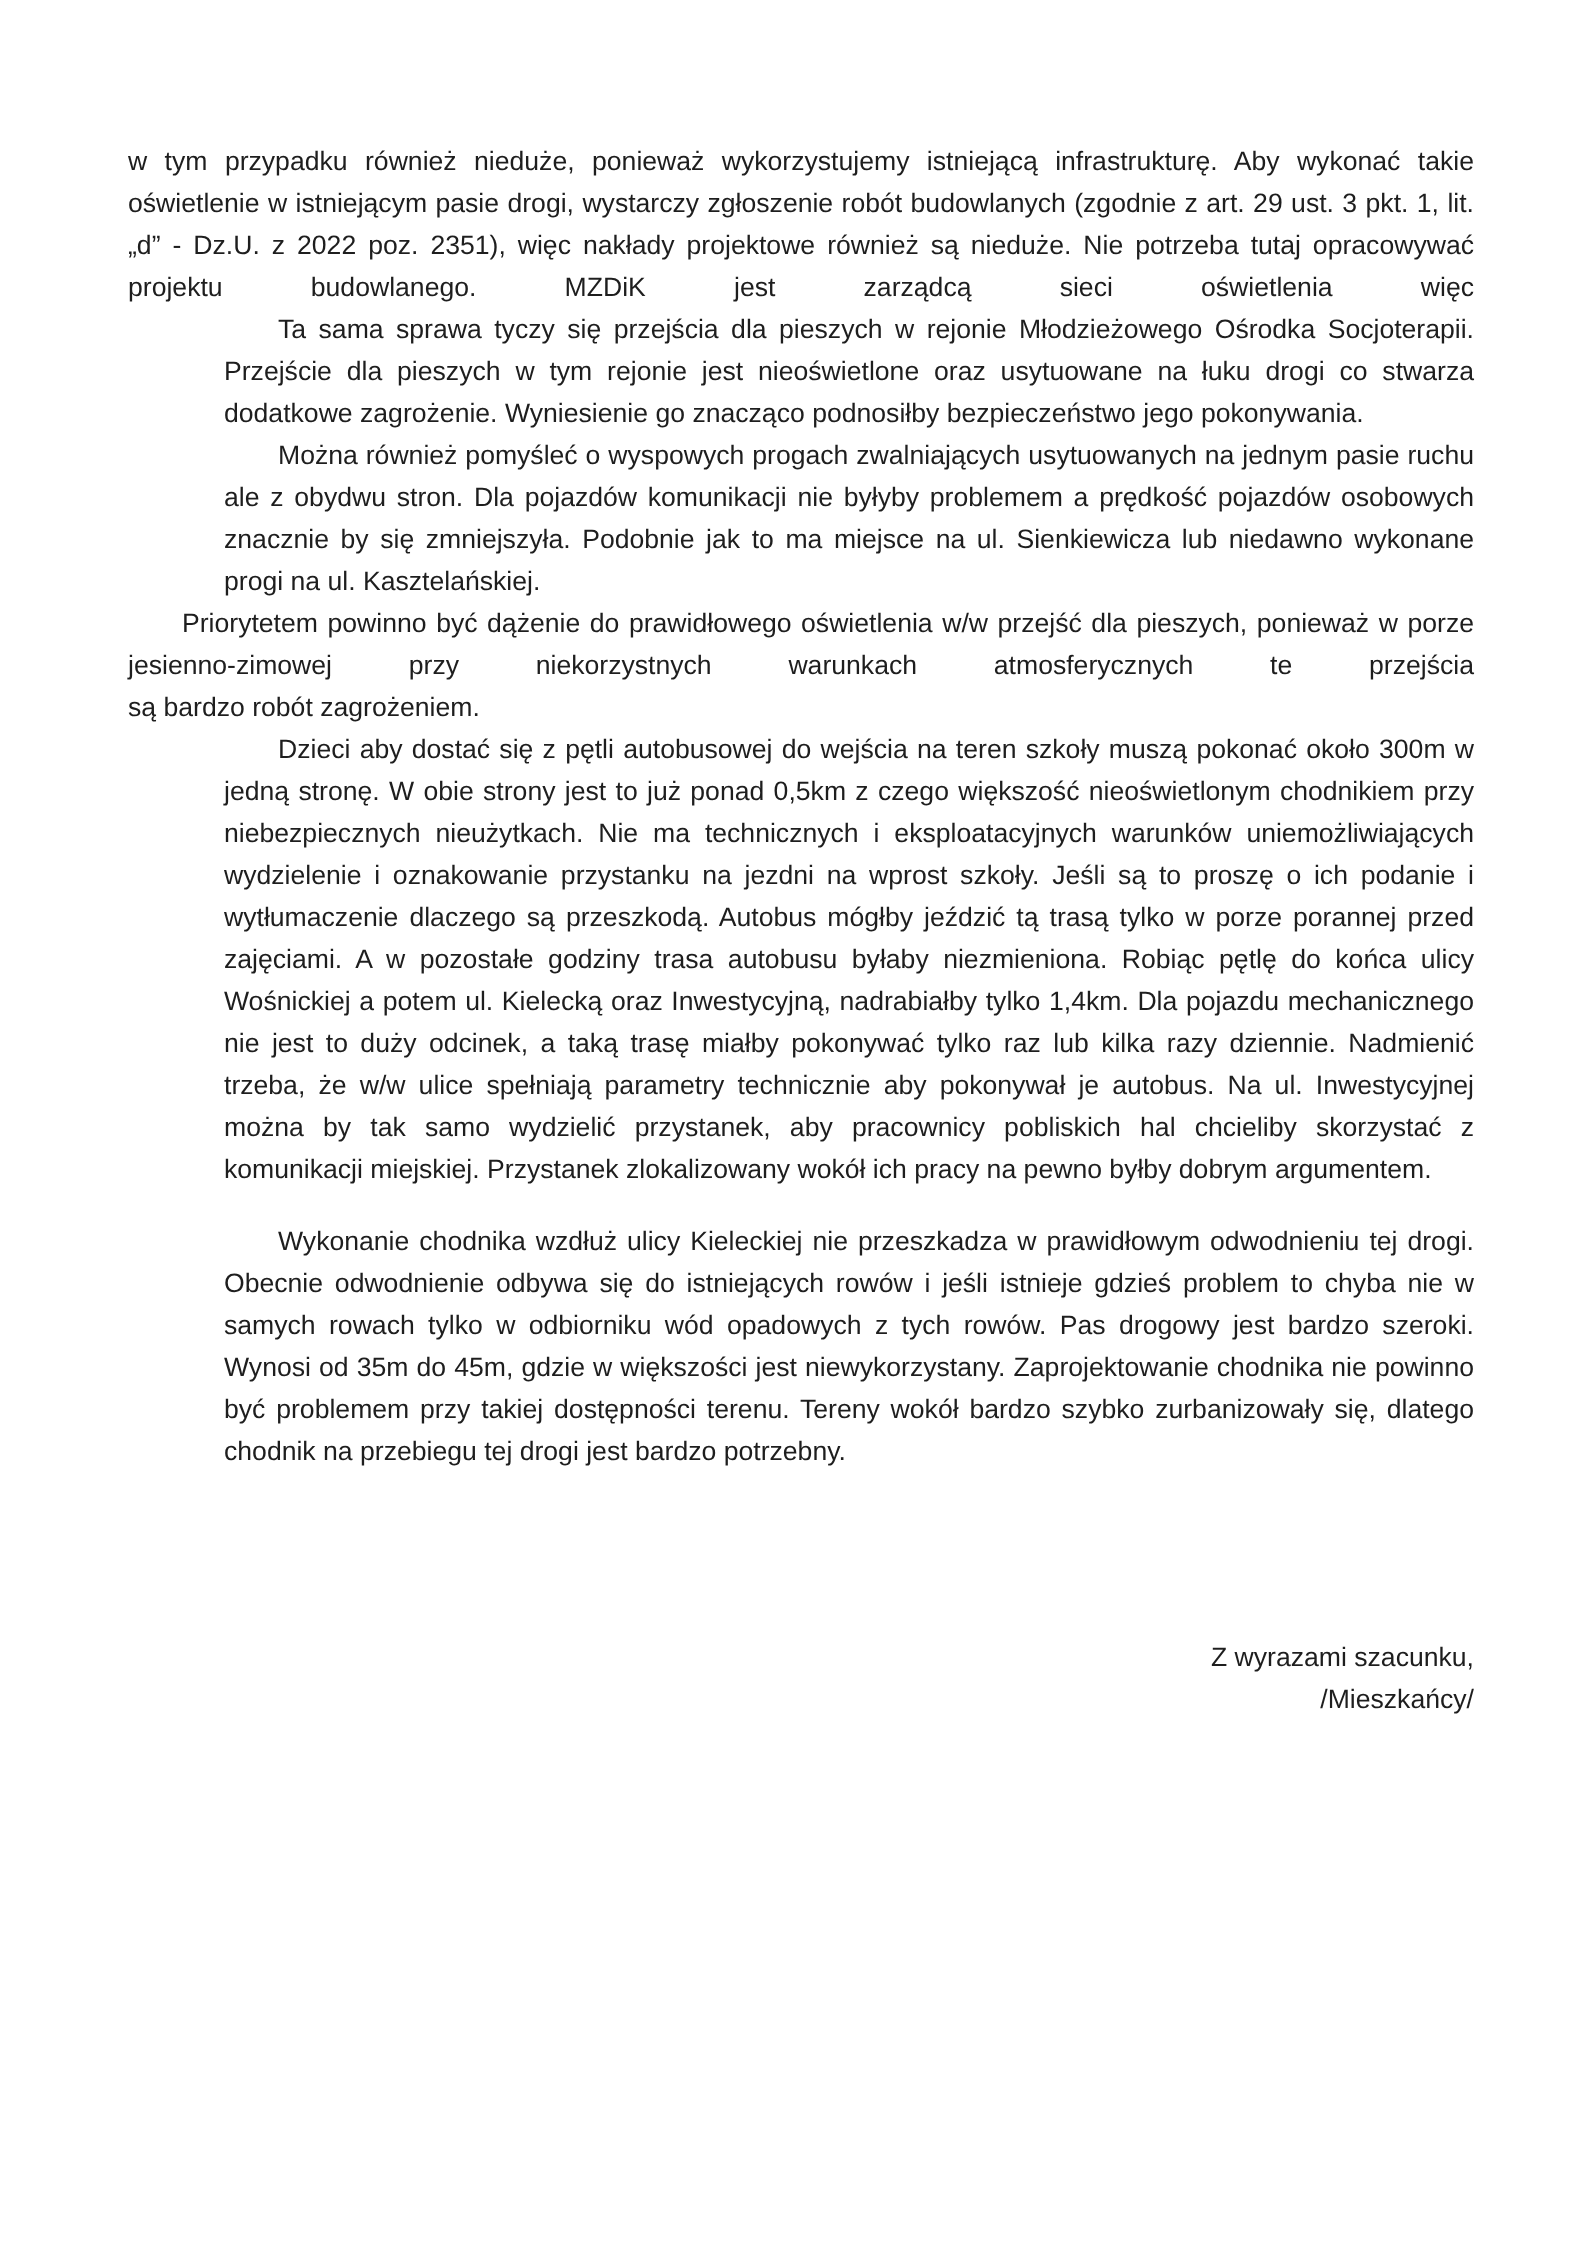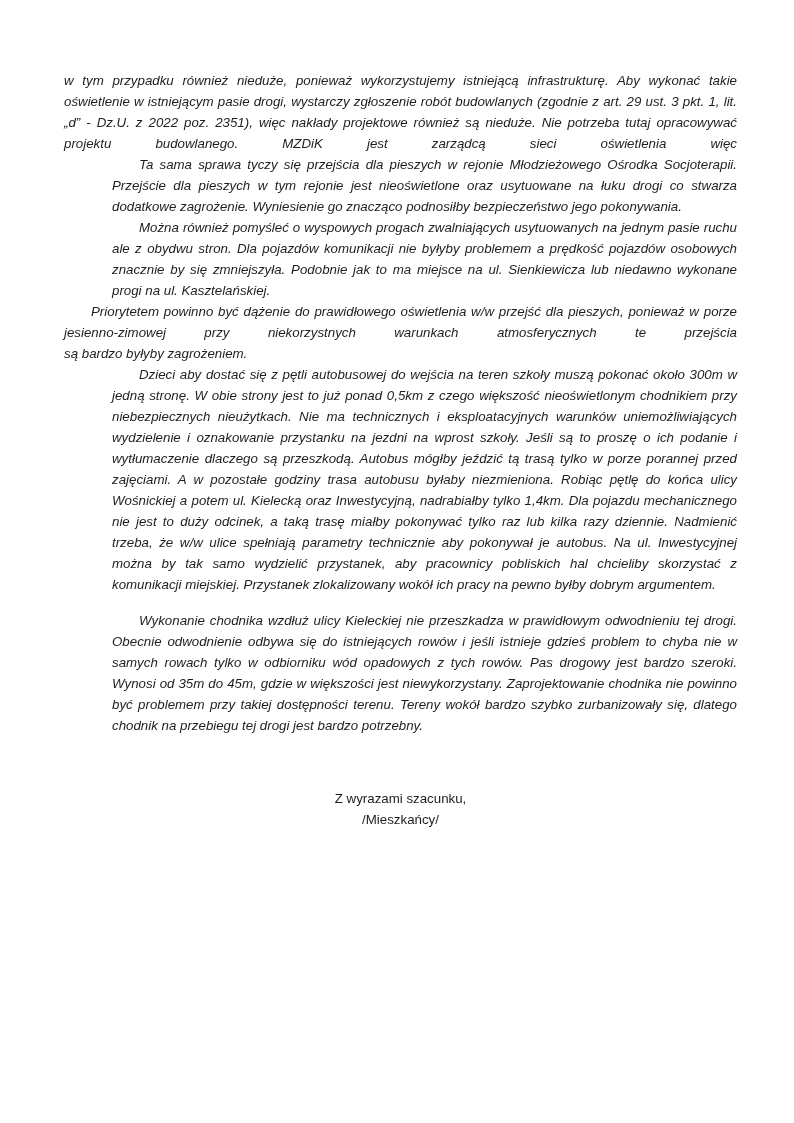--- a/index.html
+++ b/index.html
@@ -20,60 +20,59 @@
     padding: 70px 57px 0 64px;
     font-family: "Liberation Sans", sans-serif;
     font-size: 13.3px;
     line-height: 21px;
     color: #1e1e1e;
   }
   .para {
     margin: 0;
     text-align: justify;
     hyphens: none;
-    font-style: italic;
   }
   .indent {
     text-indent: 27px;
     margin-left: 48px;
   }
   .block {
     display: block;
   }
   .just-last {
     text-align: justify;
     text-align-last: justify;
   }
   .indent-first {
     text-indent: 27px;
   }
   .gap-top {
     margin-top: 15px;
   }
   .closing {
-    margin-top: 52px;
-    text-align: center;
+    margin-top: 82px;
+    text-align: right;
   }
 </style>
 </head>
 <body>
 
 <div class="page">
 
   <p class="para">
     <span class="block just-last">w tym przypadku również nieduże, ponieważ wykorzystujemy istniejącą infrastrukturę. Aby wykonać takie oświetlenie w istniejącym pasie drogi, wystarczy zgłoszenie robót budowlanych (zgodnie z art. 29 ust. 3 pkt. 1, lit. „d” - Dz.U. z 2022 poz. 2351), więc nakłady projektowe również są nieduże. Nie potrzeba tutaj opracowywać projektu budowlanego. MZDiK jest zarządcą sieci oświetlenia więc</span>
   </p>
 
   <p class="para indent">Ta sama sprawa tyczy się przejścia dla pieszych w rejonie Młodzieżowego Ośrodka Socjoterapii. Przejście dla pieszych w tym rejonie jest nieoświetlone oraz usytuowane na łuku drogi co stwarza dodatkowe zagrożenie. Wyniesienie go znacząco podnosiłby bezpieczeństwo jego pokonywania.</p>
 
   <p class="para indent">Można również pomyśleć o wyspowych progach zwalniających usytuowanych na jednym pasie ruchu ale z obydwu stron. Dla pojazdów komunikacji nie byłyby problemem a prędkość pojazdów osobowych znacznie by się zmniejszyła. Podobnie jak to ma miejsce na ul. Sienkiewicza lub niedawno wykonane progi na ul. Kasztelańskiej.</p>
 
   <p class="para">
     <span class="block just-last indent-first">Priorytetem powinno być dążenie do prawidłowego oświetlenia w/w przejść dla pieszych, ponieważ w porze jesienno-zimowej przy niekorzystnych warunkach atmosferycznych te przejścia</span>
-    <span class="block">są bardzo byłyby zagrożeniem.</span>
+    <span class="block">są bardzo robót zagrożeniem.</span>
   </p>
 
   <p class="para indent">Dzieci aby dostać się z pętli autobusowej do wejścia na teren szkoły muszą pokonać około 300m w jedną stronę. W obie strony jest to już ponad 0,5km z czego większość nieoświetlonym chodnikiem przy niebezpiecznych nieużytkach. Nie ma technicznych i eksploatacyjnych warunków uniemożliwiających wydzielenie i oznakowanie przystanku na jezdni na wprost szkoły. Jeśli są to proszę o ich podanie i wytłumaczenie dlaczego są przeszkodą. Autobus mógłby jeździć tą trasą tylko w porze porannej przed zajęciami. A w pozostałe godziny trasa autobusu byłaby niezmieniona. Robiąc pętlę do końca ulicy Wośnickiej a potem ul. Kielecką oraz Inwestycyjną, nadrabiałby tylko 1,4km. Dla pojazdu mechanicznego nie jest to duży odcinek, a taką trasę miałby pokonywać tylko raz lub kilka razy dziennie. Nadmienić trzeba, że w/w ulice spełniają parametry technicznie aby pokonywał je autobus. Na ul. Inwestycyjnej można by tak samo wydzielić przystanek, aby pracownicy pobliskich hal chcieliby skorzystać z komunikacji miejskiej. Przystanek zlokalizowany wokół ich pracy na pewno byłby dobrym argumentem.</p>
 
   <p class="para indent gap-top">Wykonanie chodnika wzdłuż ulicy Kieleckiej nie przeszkadza w prawidłowym odwodnieniu tej drogi. Obecnie odwodnienie odbywa się do istniejących rowów i jeśli istnieje gdzieś problem to chyba nie w samych rowach tylko w odbiorniku wód opadowych z tych rowów. Pas drogowy jest bardzo szeroki. Wynosi od 35m do 45m, gdzie w większości jest niewykorzystany. Zaprojektowanie chodnika nie powinno być problemem przy takiej dostępności terenu. Tereny wokół bardzo szybko zurbanizowały się, dlatego chodnik na przebiegu tej drogi jest bardzo potrzebny.</p>
 
   <div class="closing">
     <div>Z wyrazami szacunku,</div>
     <div>/Mieszkańcy/</div>
   </div>

